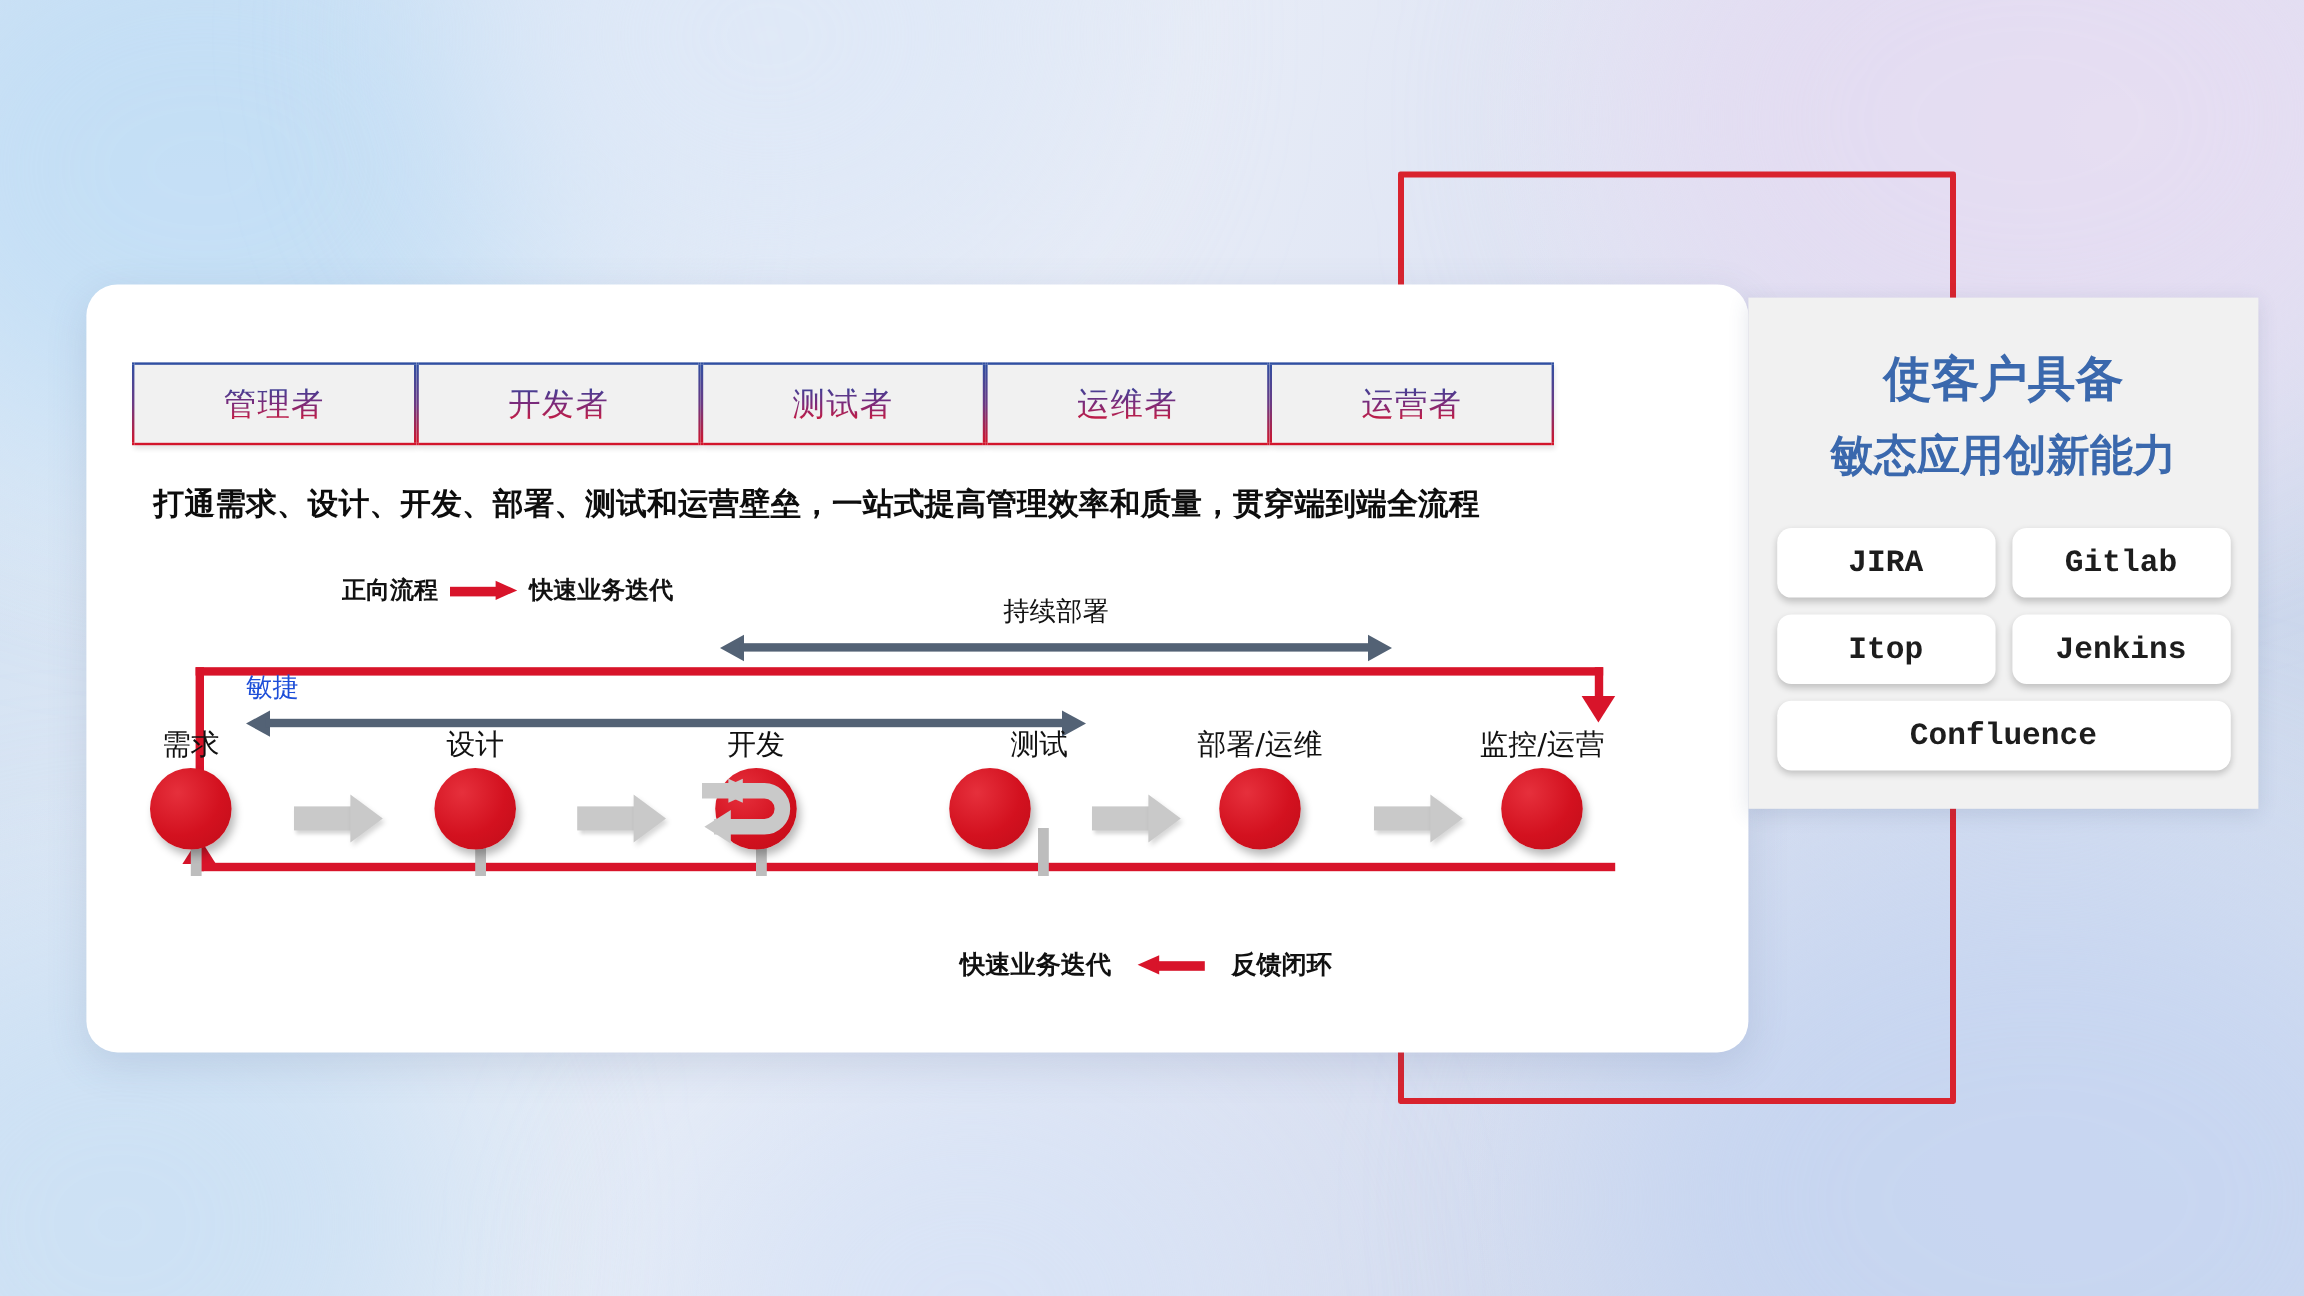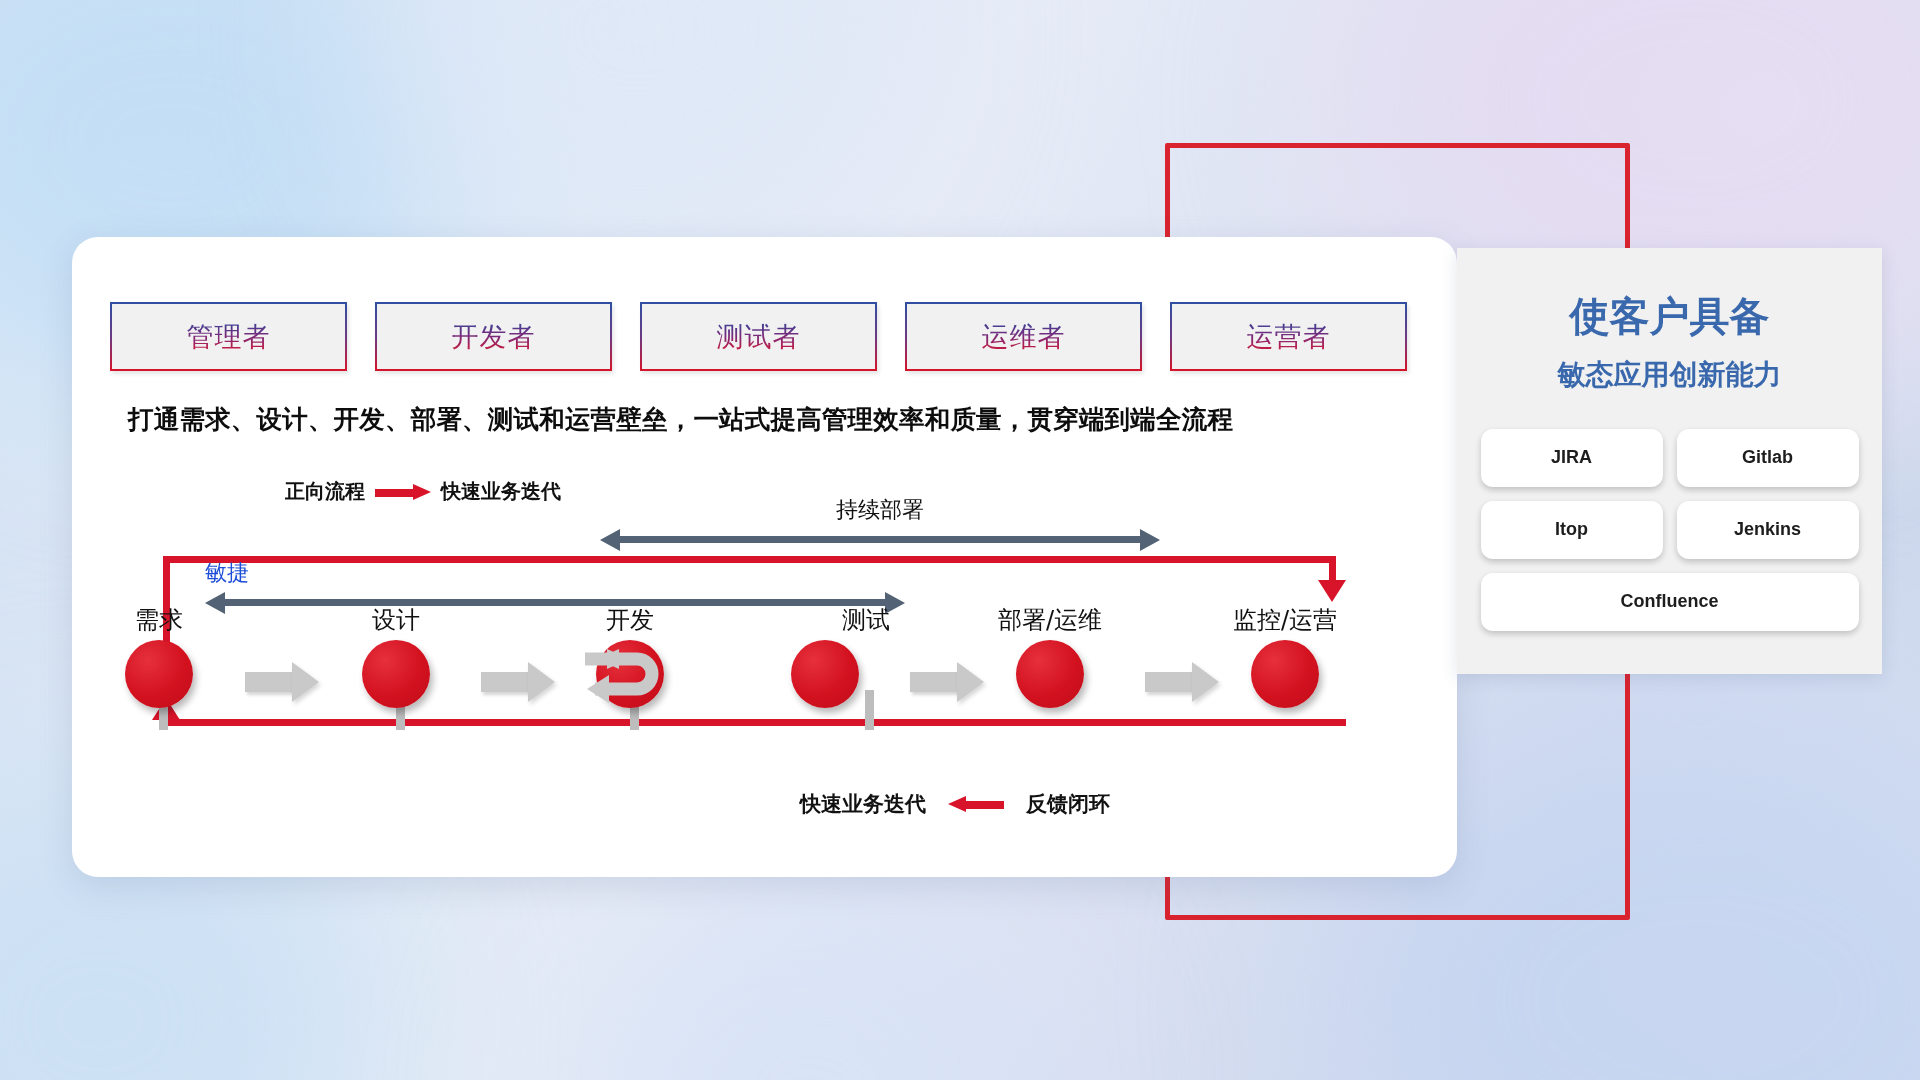--- a/index.html
+++ b/index.html
@@ -32,21 +32,21 @@
 
   
   .card{
     position:absolute;left:72px;top:237px;width:1385px;height:640px;
     background:#ffffff;border-radius:26px;
     box-shadow:0 10px 34px rgba(80,100,140,.16);
     z-index:3;
   }
 
   
-  .roles{position:absolute;left:110px;top:302px;display:flex;gap:28px;z-index:6;}
+  .roles{position:absolute;left:110px;top:302px;display:flex;z-index:6;}
   .role-box{
     width:233px;height:65px;background:#f1f1f1;
     border:2px solid;
     border-image:linear-gradient(180deg,#2f4fa2 0%,#6b3a84 50%,#d4142a 100%) 1;
     display:flex;align-items:center;justify-content:center;
     box-shadow:2px 3px 4px rgba(0,0,0,.10);
   }
   .role-label{
     font-size:27px;font-weight:400;letter-spacing:1px;
     background:linear-gradient(180deg,#2b49a0 0%,#7b2a7a 48%,#e4162b 100%);
@@ -131,28 +131,28 @@
   .fb .t{font-size:21px;font-weight:bold;color:#111;font-family:"DejaVu Sans","Liberation Sans",sans-serif;white-space:nowrap;}
 
   
   .side{
     position:absolute;left:1457px;top:248px;width:425px;height:426px;
     background:#f1f1f1;box-shadow:0 4px 16px rgba(60,80,120,.14);z-index:3;
   }
   .side-title{margin-top:40px;text-align:center;color:#3a68ad;font-weight:bold;line-height:1.42;
     font-family:"DejaVu Sans","Liberation Sans",sans-serif;}
   .side-title .l1{font-size:40px;display:block;}
-  .side-title .l2{font-size:28px;display:block;margin-top:10px;}
+  .side-title .l2{font-size:36px;display:block;margin-top:10px;}
   .tools{margin-top:34px;padding:0 16px;display:flex;flex-wrap:wrap;gap:14px 14px;justify-content:center;}
   .tool{
     background:#fff;border-radius:12px;height:58px;
     display:flex;align-items:center;justify-content:center;
-    font-size:18px;font-weight:bold;color:#1d1d1d;
+    font-size:26px;font-weight:bold;color:#1d1d1d;
     box-shadow:0 3px 6px rgba(0,0,0,.20);
-    font-family:Liberation Sans, sans-serif;
+    font-family:Liberation Mono, monospace;
   }
   .tool.half{width:182px;}
   .tool.full{width:378px;}
 </style>
 </head>
 <body>
 
 <div class="blob b1"></div>
 <div class="blob b2"></div>
 <div class="blob b3"></div>

